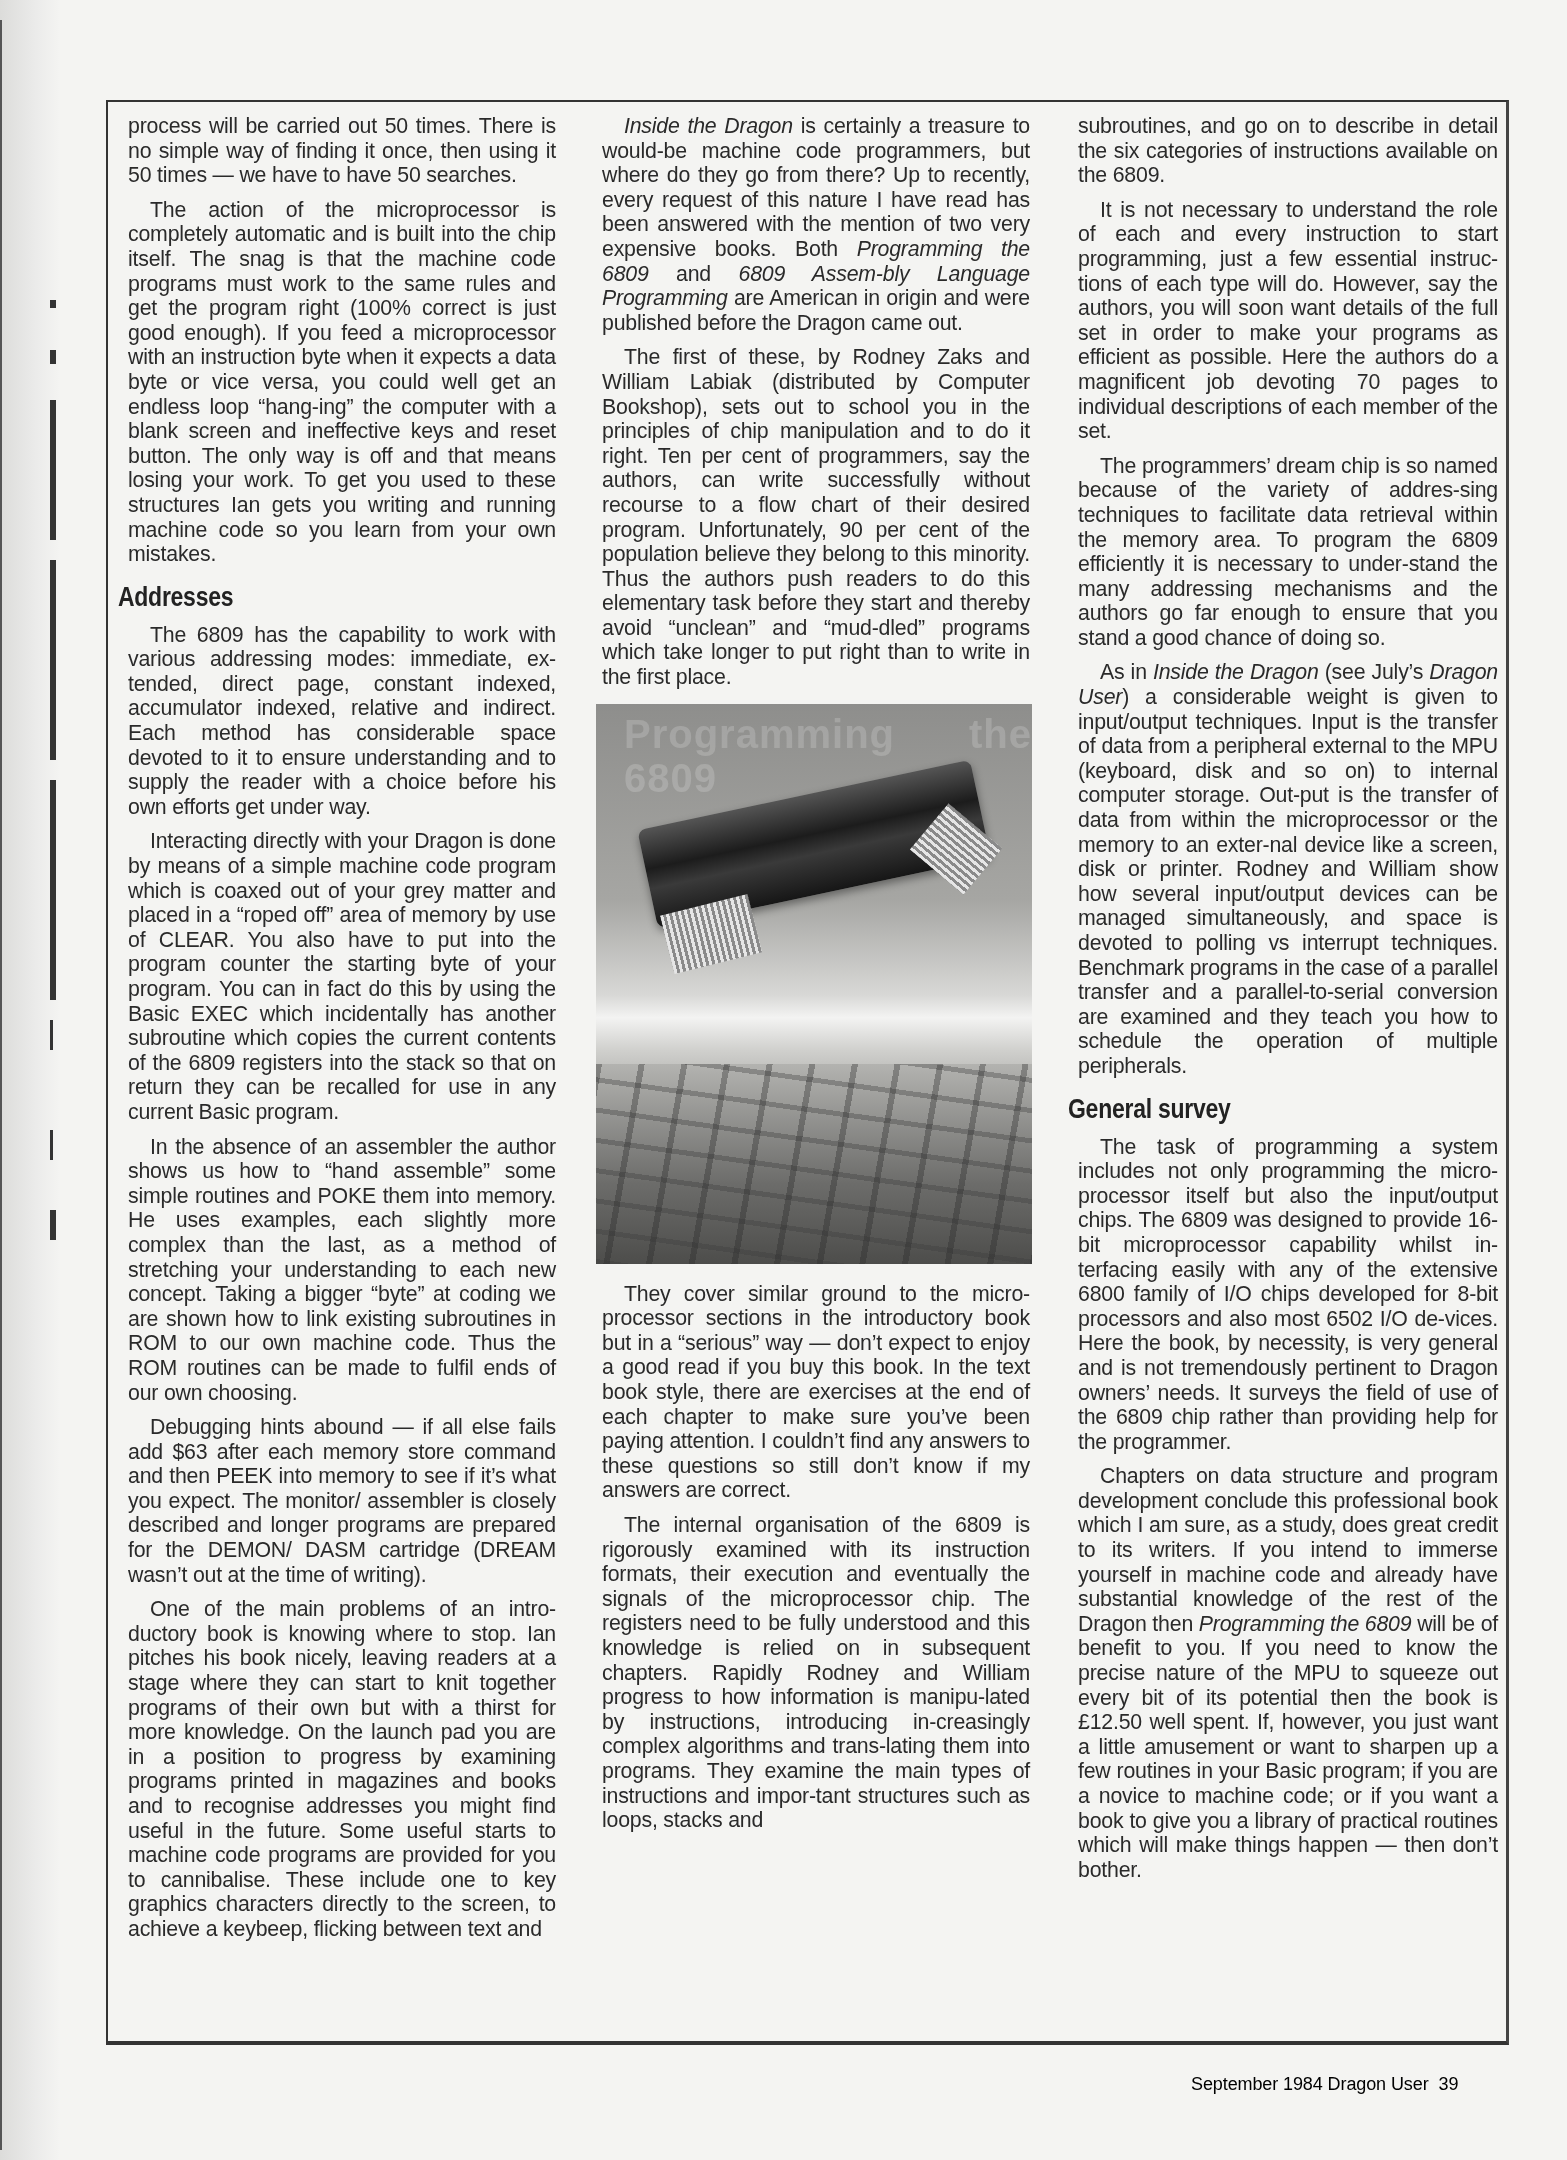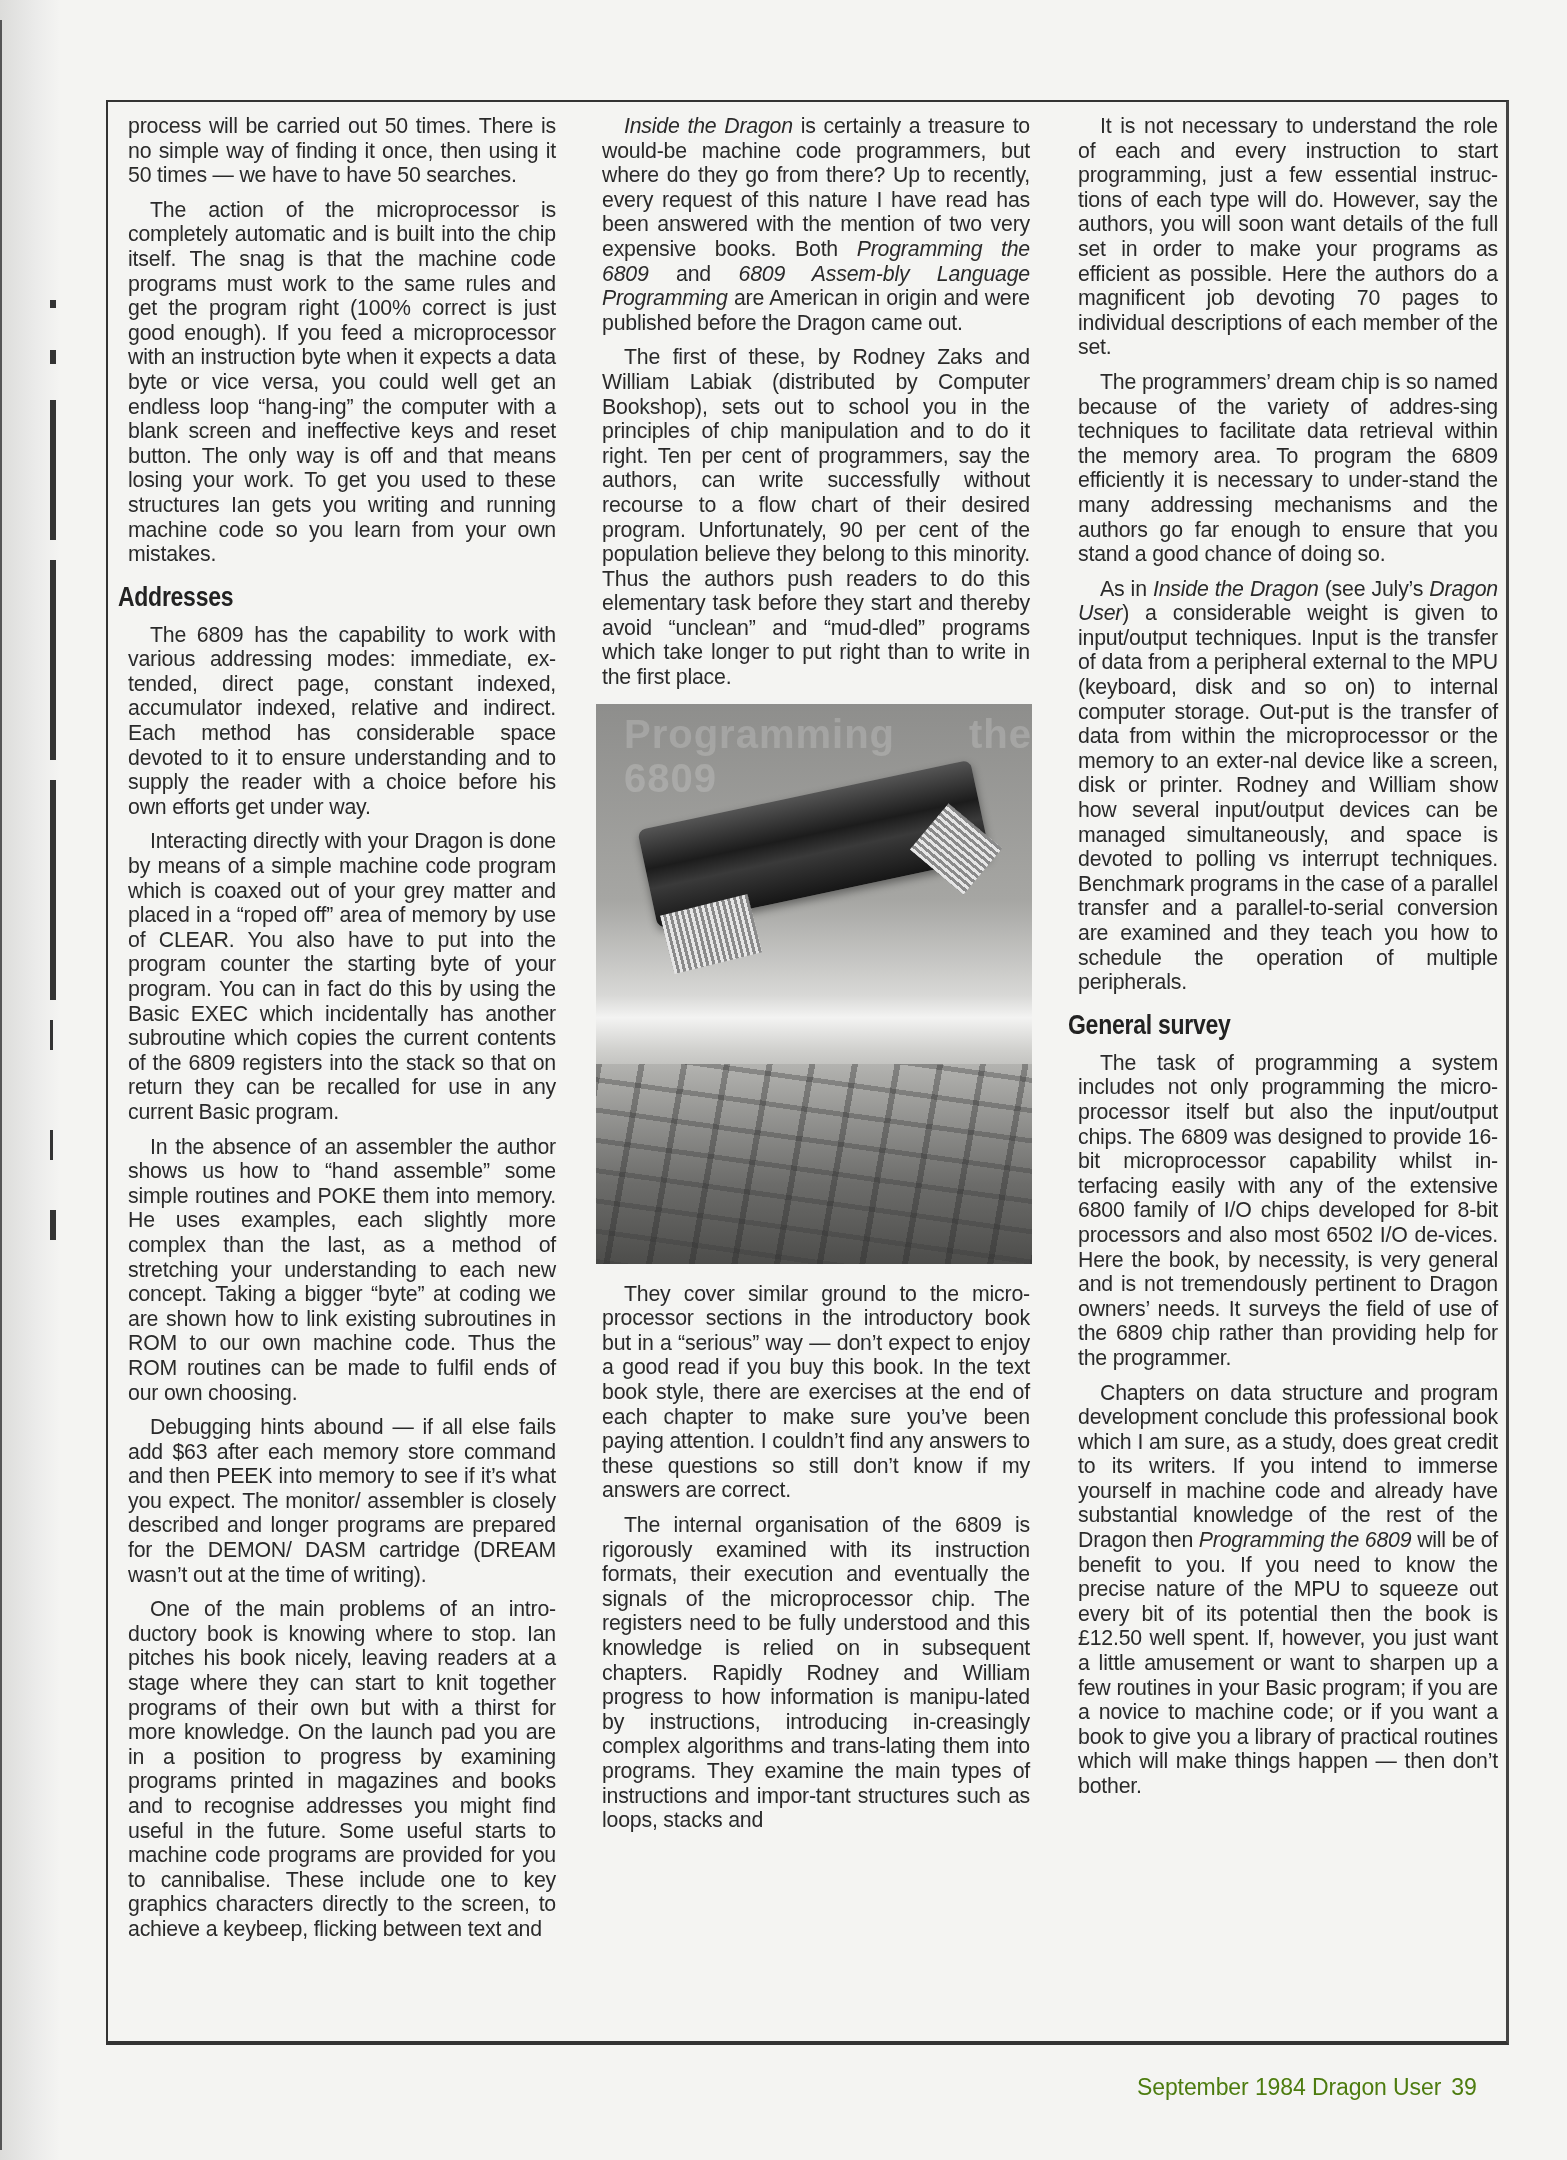--- a/index.html
+++ b/index.html
@@ -89,22 +89,22 @@
     background: repeating-linear-gradient(to right, #e6e6e6 0 3px, #8a8a8a 3px 6px);
   }
   .city {
     position: absolute; left: 0; bottom: 0; width: 100%; height: 200px;
     background:
       repeating-linear-gradient(100deg, rgba(40,40,40,0.35) 0 6px, transparent 6px 42px),
       repeating-linear-gradient(8deg, rgba(60,60,60,0.35) 0 5px, transparent 5px 30px),
       linear-gradient(to bottom, #b3b3b0 0%, #6c6c6a 60%, #4d4d4b 100%);
   }
   .footer {
-    position: absolute; left: 1137px; top: 2074px;
-    font-size: 23px; color: #4d7c0f;
+    position: absolute; left: 1191px; top: 2074px;
+    font-size: 18px; color: #000000;
     letter-spacing: -0.1px;
   }
   .footer .pg { margin-left: 10px; }
   .arrow { font-size: 16px; }
 </style>
 </head>
 <body>
 
 <div class="gutter-shadow"></div>
 <div class="gutter-line"></div>
@@ -139,20 +139,21 @@
       <div class="title-ghost">Programming the 6809</div>
       <div class="chip"></div>
       <div class="pins-left"></div>
       <div class="pins-right"></div>
       <div class="city"></div>
     </div>
     <p class="ind">They cover similar ground to the micro-processor sections in the introductory book but in a “serious” way — don’t expect to enjoy a good read if you buy this book. In the text book style, there are exercises at the end of each chapter to make sure you’ve been paying attention. I couldn’t find any answers to these questions so still don’t know if my answers are correct.</p>
     <p class="ind">The internal organisation of the 6809 is rigorously examined with its instruction formats, their execution and eventually the signals of the microprocessor chip. The registers need to be fully understood and this knowledge is relied on in subsequent chapters. Rapidly Rodney and William progress to how information is manipu-lated by instructions, introducing in-creasingly complex algorithms and trans-lating them into programs. They examine the main types of instructions and impor-tant structures such as loops, stacks and</p>
   </div>
 <div class="col col-3">
+    <p>subroutines, and go on to describe in detail the six categories of instructions available on the 6809.</p>
     <p class="ind">It is not necessary to understand the role of each and every instruction to start programming, just a few essential instruc-tions of each type will do. However, say the authors, you will soon want details of the full set in order to make your programs as efficient as possible. Here the authors do a magnificent job devoting 70 pages to individual descriptions of each member of the set.</p>
     <p class="ind">The programmers’ dream chip is so named because of the variety of addres-sing techniques to facilitate data retrieval within the memory area. To program the 6809 efficiently it is necessary to under-stand the many addressing mechanisms and the authors go far enough to ensure that you stand a good chance of doing so.</p>
     <p class="ind"><span>As in </span><em>Inside the Dragon</em><span> (see July’s </span><em>Dragon User</em><span>) a considerable weight is given to input/output techniques. Input is the transfer of data from a peripheral external to the MPU (keyboard, disk and so on) to internal computer storage. Out-put is the transfer of data from within the microprocessor or the memory to an exter-nal device like a screen, disk or printer. Rodney and William show how several input/output devices can be managed simultaneously, and space is devoted to polling vs interrupt techniques. Benchmark programs in the case of a parallel transfer and a parallel-to-serial conversion are examined and they teach you how to schedule the operation of multiple peripherals.</span></p>
     <h2 class="section">General survey</h2>
     <p class="ind">The task of programming a system includes not only programming the micro-processor itself but also the input/output chips. The 6809 was designed to provide 16-bit microprocessor capability whilst in-terfacing easily with any of the extensive 6800 family of I/O chips developed for 8-bit processors and also most 6502 I/O de-vices. Here the book, by necessity, is very general and is not tremendously pertinent to Dragon owners’ needs. It surveys the field of use of the 6809 chip rather than providing help for the programmer.</p>
     <p class="ind"><span>Chapters on data structure and program development conclude this professional book which I am sure, as a study, does great credit to its writers. If you intend to immerse yourself in machine code and already have substantial knowledge of the rest of the Dragon then </span><em>Programming the 6809</em><span> will be of benefit to you. If you need to know the precise nature of the MPU to squeeze out every bit of its potential then the book is £12.50 well spent. If, however, you just want a little amusement or want to sharpen up a few routines in your Basic program; if you are a novice to machine code; or if you want a book to give you a library of practical routines which will make things happen — then don’t bother.</span></p>
   </div>
 
 <div class="footer">
   <span>September 1984 Dragon User</span><span class="pg">39</span>

